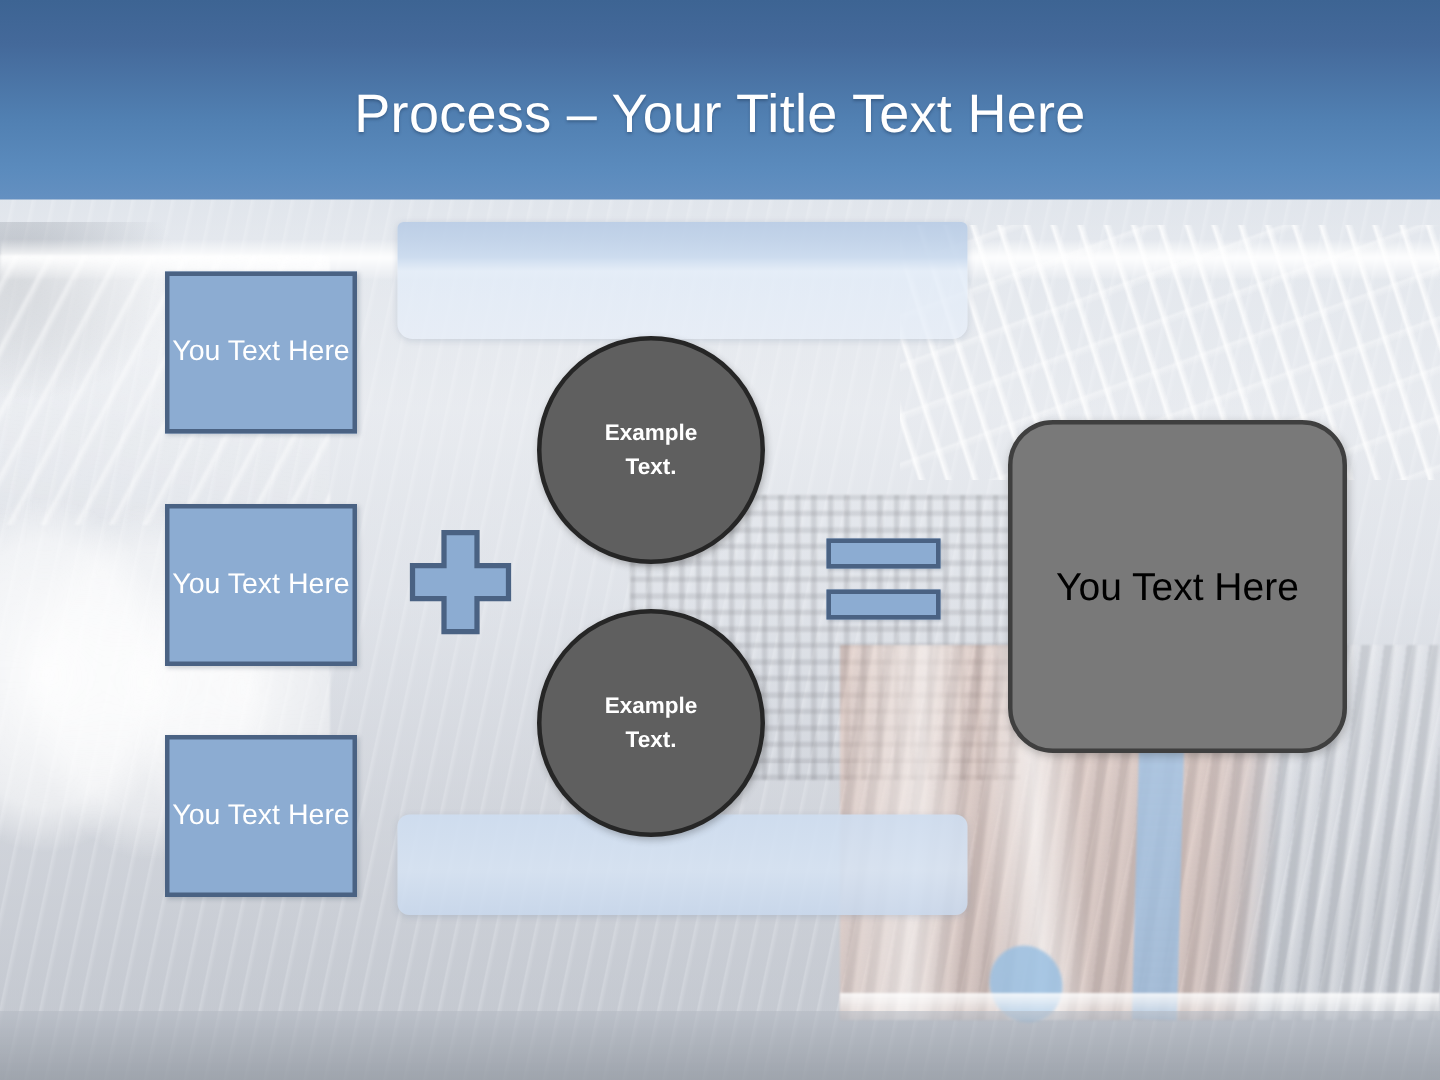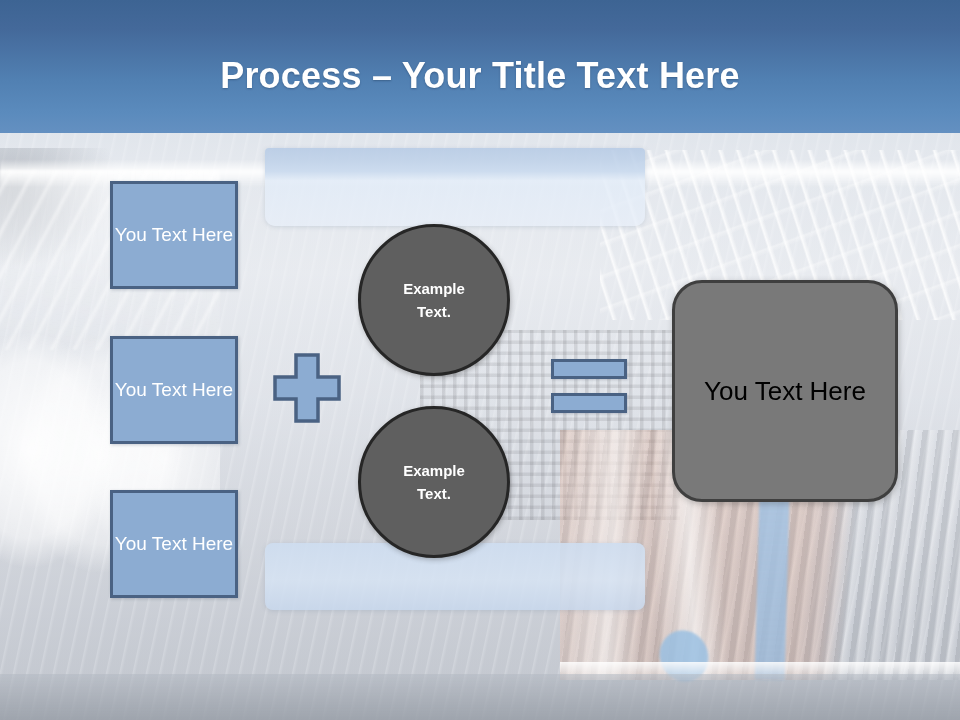--- a/index.html
+++ b/index.html
@@ -142,22 +142,22 @@
     justify-content: center;
   }
   .title-text {
     color: #ffffff;
     font-size: 36px;
     letter-spacing: 0.2px;
     white-space: nowrap;
     text-shadow: 0 1px 2px rgba(20,40,70,0.35);
     padding-top: 18px;
   }
-  .title-strong { font-weight: bold; }
-  .title-rest { font-weight: bold; }
+  .title-strong { font-weight: normal; }
+  .title-rest { font-weight: normal; }
 
   
   .plaque {
     position: absolute;
     background: rgba(226,234,245,0.72);
     border-radius: 6px;
     box-shadow: 0 1px 4px rgba(120,140,165,0.25);
   }
   .plaque-top {
     left: 265px; top: 148px;

